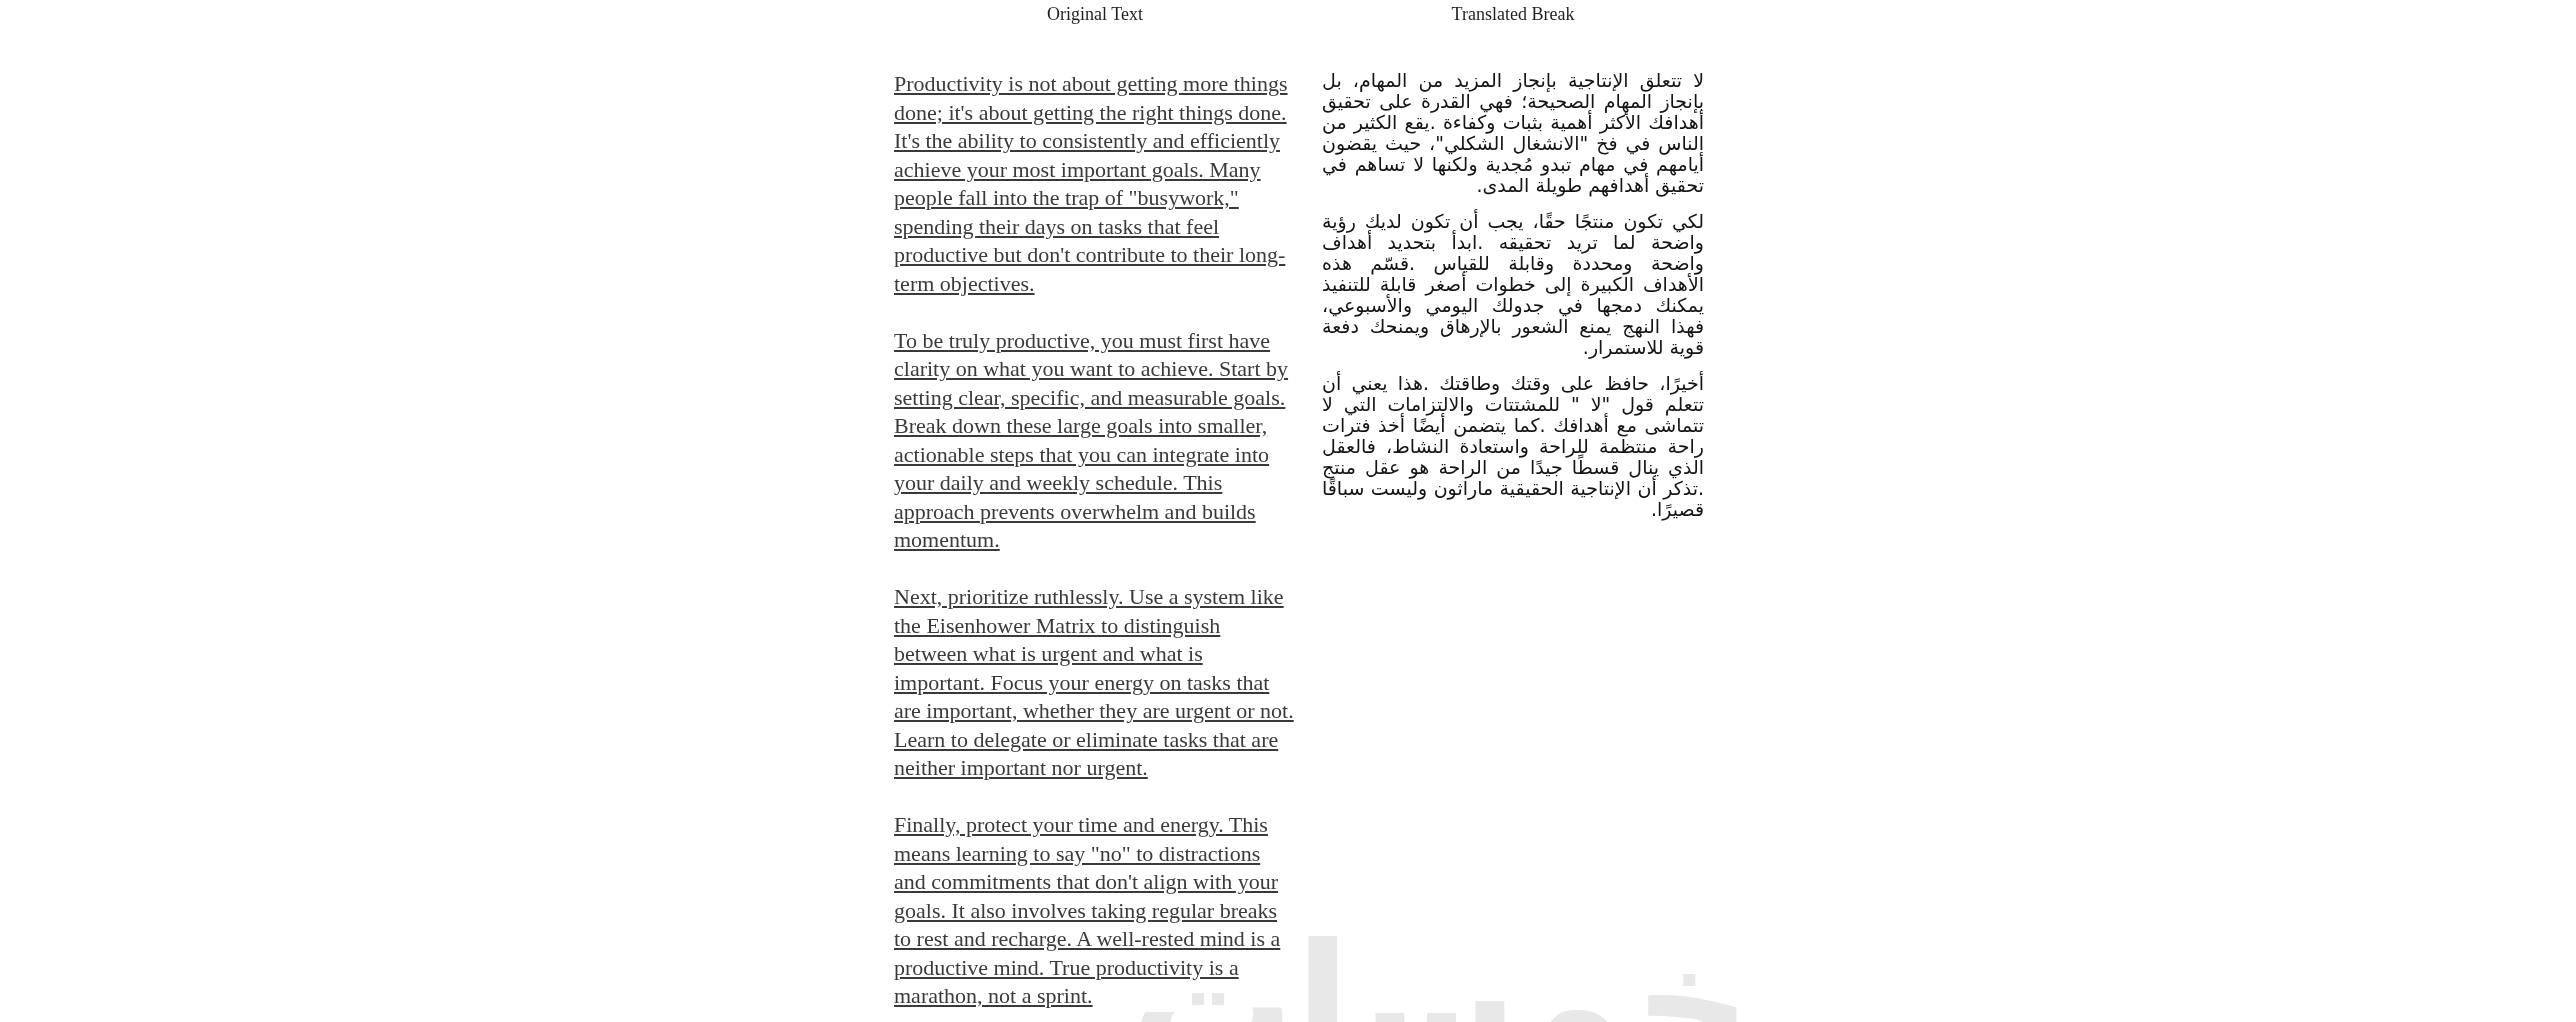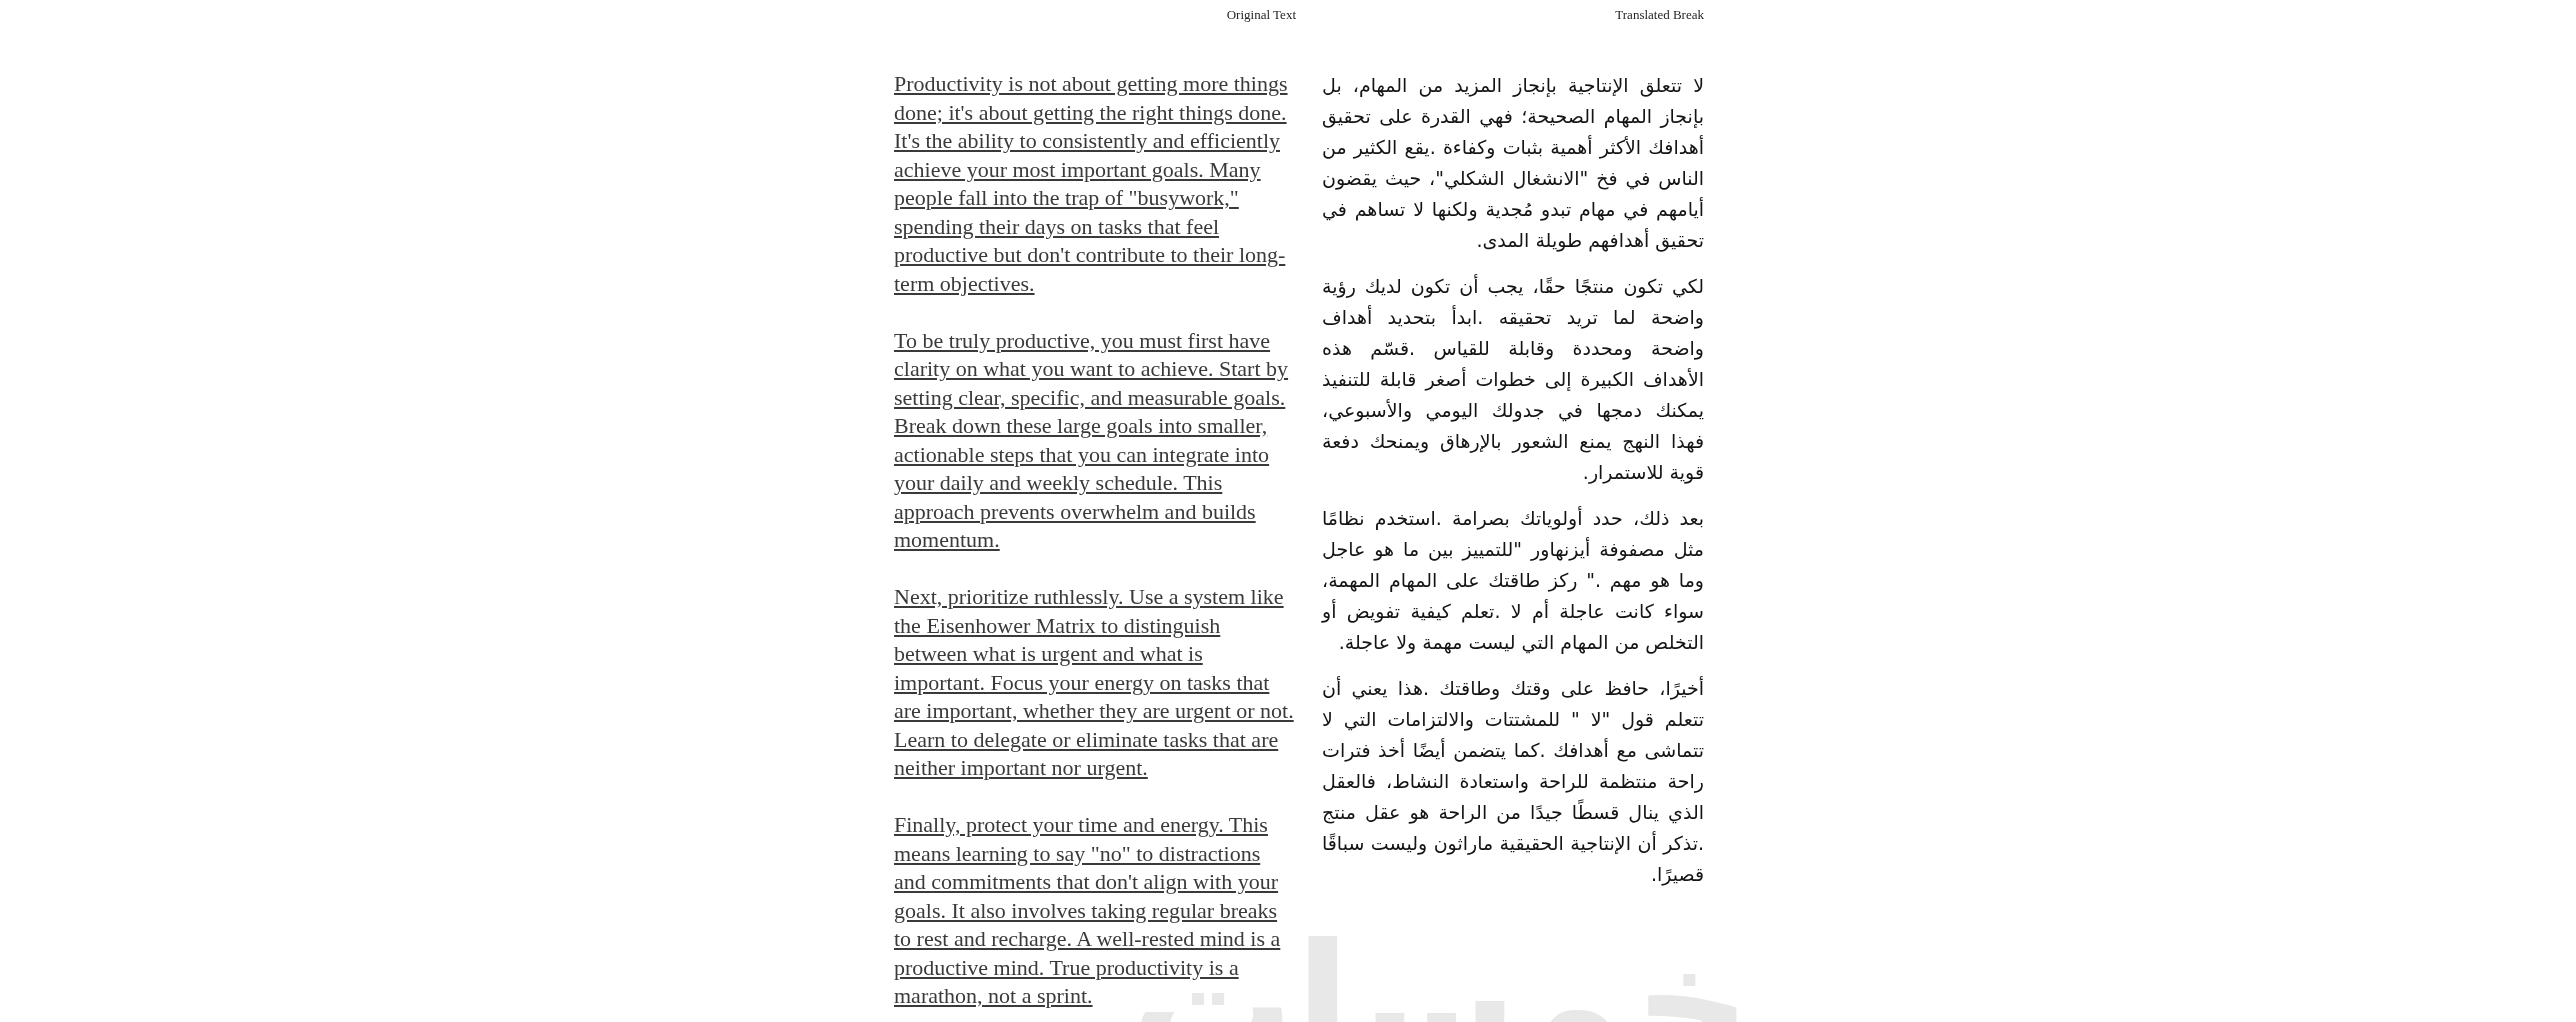--- a/index.html
+++ b/index.html
@@ -25,24 +25,24 @@
     line-height: 1.05;
     color: #e8e8e8;
     direction: rtl;
     user-select: none;
   }
   .col-header {
     position: absolute;
     top: 3.4px;
     z-index: 1;
     font-family: "Liberation Serif", "DejaVu Serif", serif;
-    font-size: 13px;
+    font-size: 18px;
     line-height: 23.5px;
     color: #1f1f1f;
-    text-align: right;
+    text-align: center;
   }
   .header-original   { left: 894px; width: 402px; }
   .header-translated { left: 1322px; width: 382px; }
   .col {
     position: absolute;
     top: 70px;
     z-index: 1;
   }
   .col-en {
     left: 894px;
@@ -52,21 +52,21 @@
     line-height: 28.5px;
     color: #3a3a3a;
     text-align: left;
   }
   .col-en p { margin: 0 0 28.5px 0; text-decoration: underline; }
   .col-ar {
     left: 1322px;
     width: 382px;
     font-family: "DejaVu Sans", sans-serif;
     font-size: 19px;
-    line-height: 31px;
+    line-height: 21px;
     color: #141414;
     text-align: justify;
   }
   .col-ar p { margin: 0 0 15px 0; }
 </style>
 </head>
 <body>
 
 <div class="page">
 
@@ -79,18 +79,17 @@
   <div class="col col-en" lang="en">
     <p>Productivity is not about getting more things done; it's about getting the right things done. It's the ability to consistently and efficiently achieve your most important goals. Many people fall into the trap of "busywork," spending their days on tasks that feel productive but don't contribute to their long-term objectives.</p>
     <p>To be truly productive, you must first have clarity on what you want to achieve. Start by setting clear, specific, and measurable goals. Break down these large goals into smaller, actionable steps that you can integrate into your daily and weekly schedule. This approach prevents overwhelm and builds momentum.</p>
     <p>Next, prioritize ruthlessly. Use a system like the Eisenhower Matrix to distinguish between what is urgent and what is important. Focus your energy on tasks that are important, whether they are urgent or not. Learn to delegate or eliminate tasks that are neither important nor urgent.</p>
     <p>Finally, protect your time and energy. This means learning to say "no" to distractions and commitments that don't align with your goals. It also involves taking regular breaks to rest and recharge. A well-rested mind is a productive mind. True productivity is a marathon, not a sprint.</p>
   </div>
 
   <div class="col col-ar" dir="rtl">
     <p>لا تتعلق الإنتاجية بإنجاز المزيد من المهام، بل بإنجاز المهام الصحيحة؛ فهي القدرة على تحقيق أهدافك الأكثر أهمية بثبات وكفاءة .يقع الكثير من الناس في فخ "الانشغال الشكلي"، حيث يقضون أيامهم في مهام تبدو مُجدية ولكنها لا تساهم في تحقيق أهدافهم طويلة المدى.</p>
     <p>لكي تكون منتجًا حقًا، يجب أن تكون لديك رؤية واضحة لما تريد تحقيقه .ابدأ بتحديد أهداف واضحة ومحددة وقابلة للقياس .قسّم هذه الأهداف الكبيرة إلى خطوات أصغر قابلة للتنفيذ يمكنك دمجها في جدولك اليومي والأسبوعي، فهذا النهج يمنع الشعور بالإرهاق ويمنحك دفعة قوية للاستمرار.</p>
-    <p>بعد ذلك، حدد أولوياتك بصرامة .استخدم نظامًا مثل مصفوفة أيزنهاور "للتمييز بين ما هو عاجل وما هو مهم ." ركز طاقتك على المهام المهمة، سواء كانت عاجلة أم لا .تعلم كيفية تفويض أو التخلص من المهام التي ليست مهمة ولا عاجلة.</p>
     <p>أخيرًا، حافظ على وقتك وطاقتك .هذا يعني أن تتعلم قول "لا " للمشتتات والالتزامات التي لا تتماشى مع أهدافك .كما يتضمن أيضًا أخذ فترات راحة منتظمة للراحة واستعادة النشاط، فالعقل الذي ينال قسطًا جيدًا من الراحة هو عقل منتج .تذكر أن الإنتاجية الحقيقية ماراثون وليست سباقًا قصيرًا.</p>
   </div>
 
 </div>
 
 
 </body></html>

